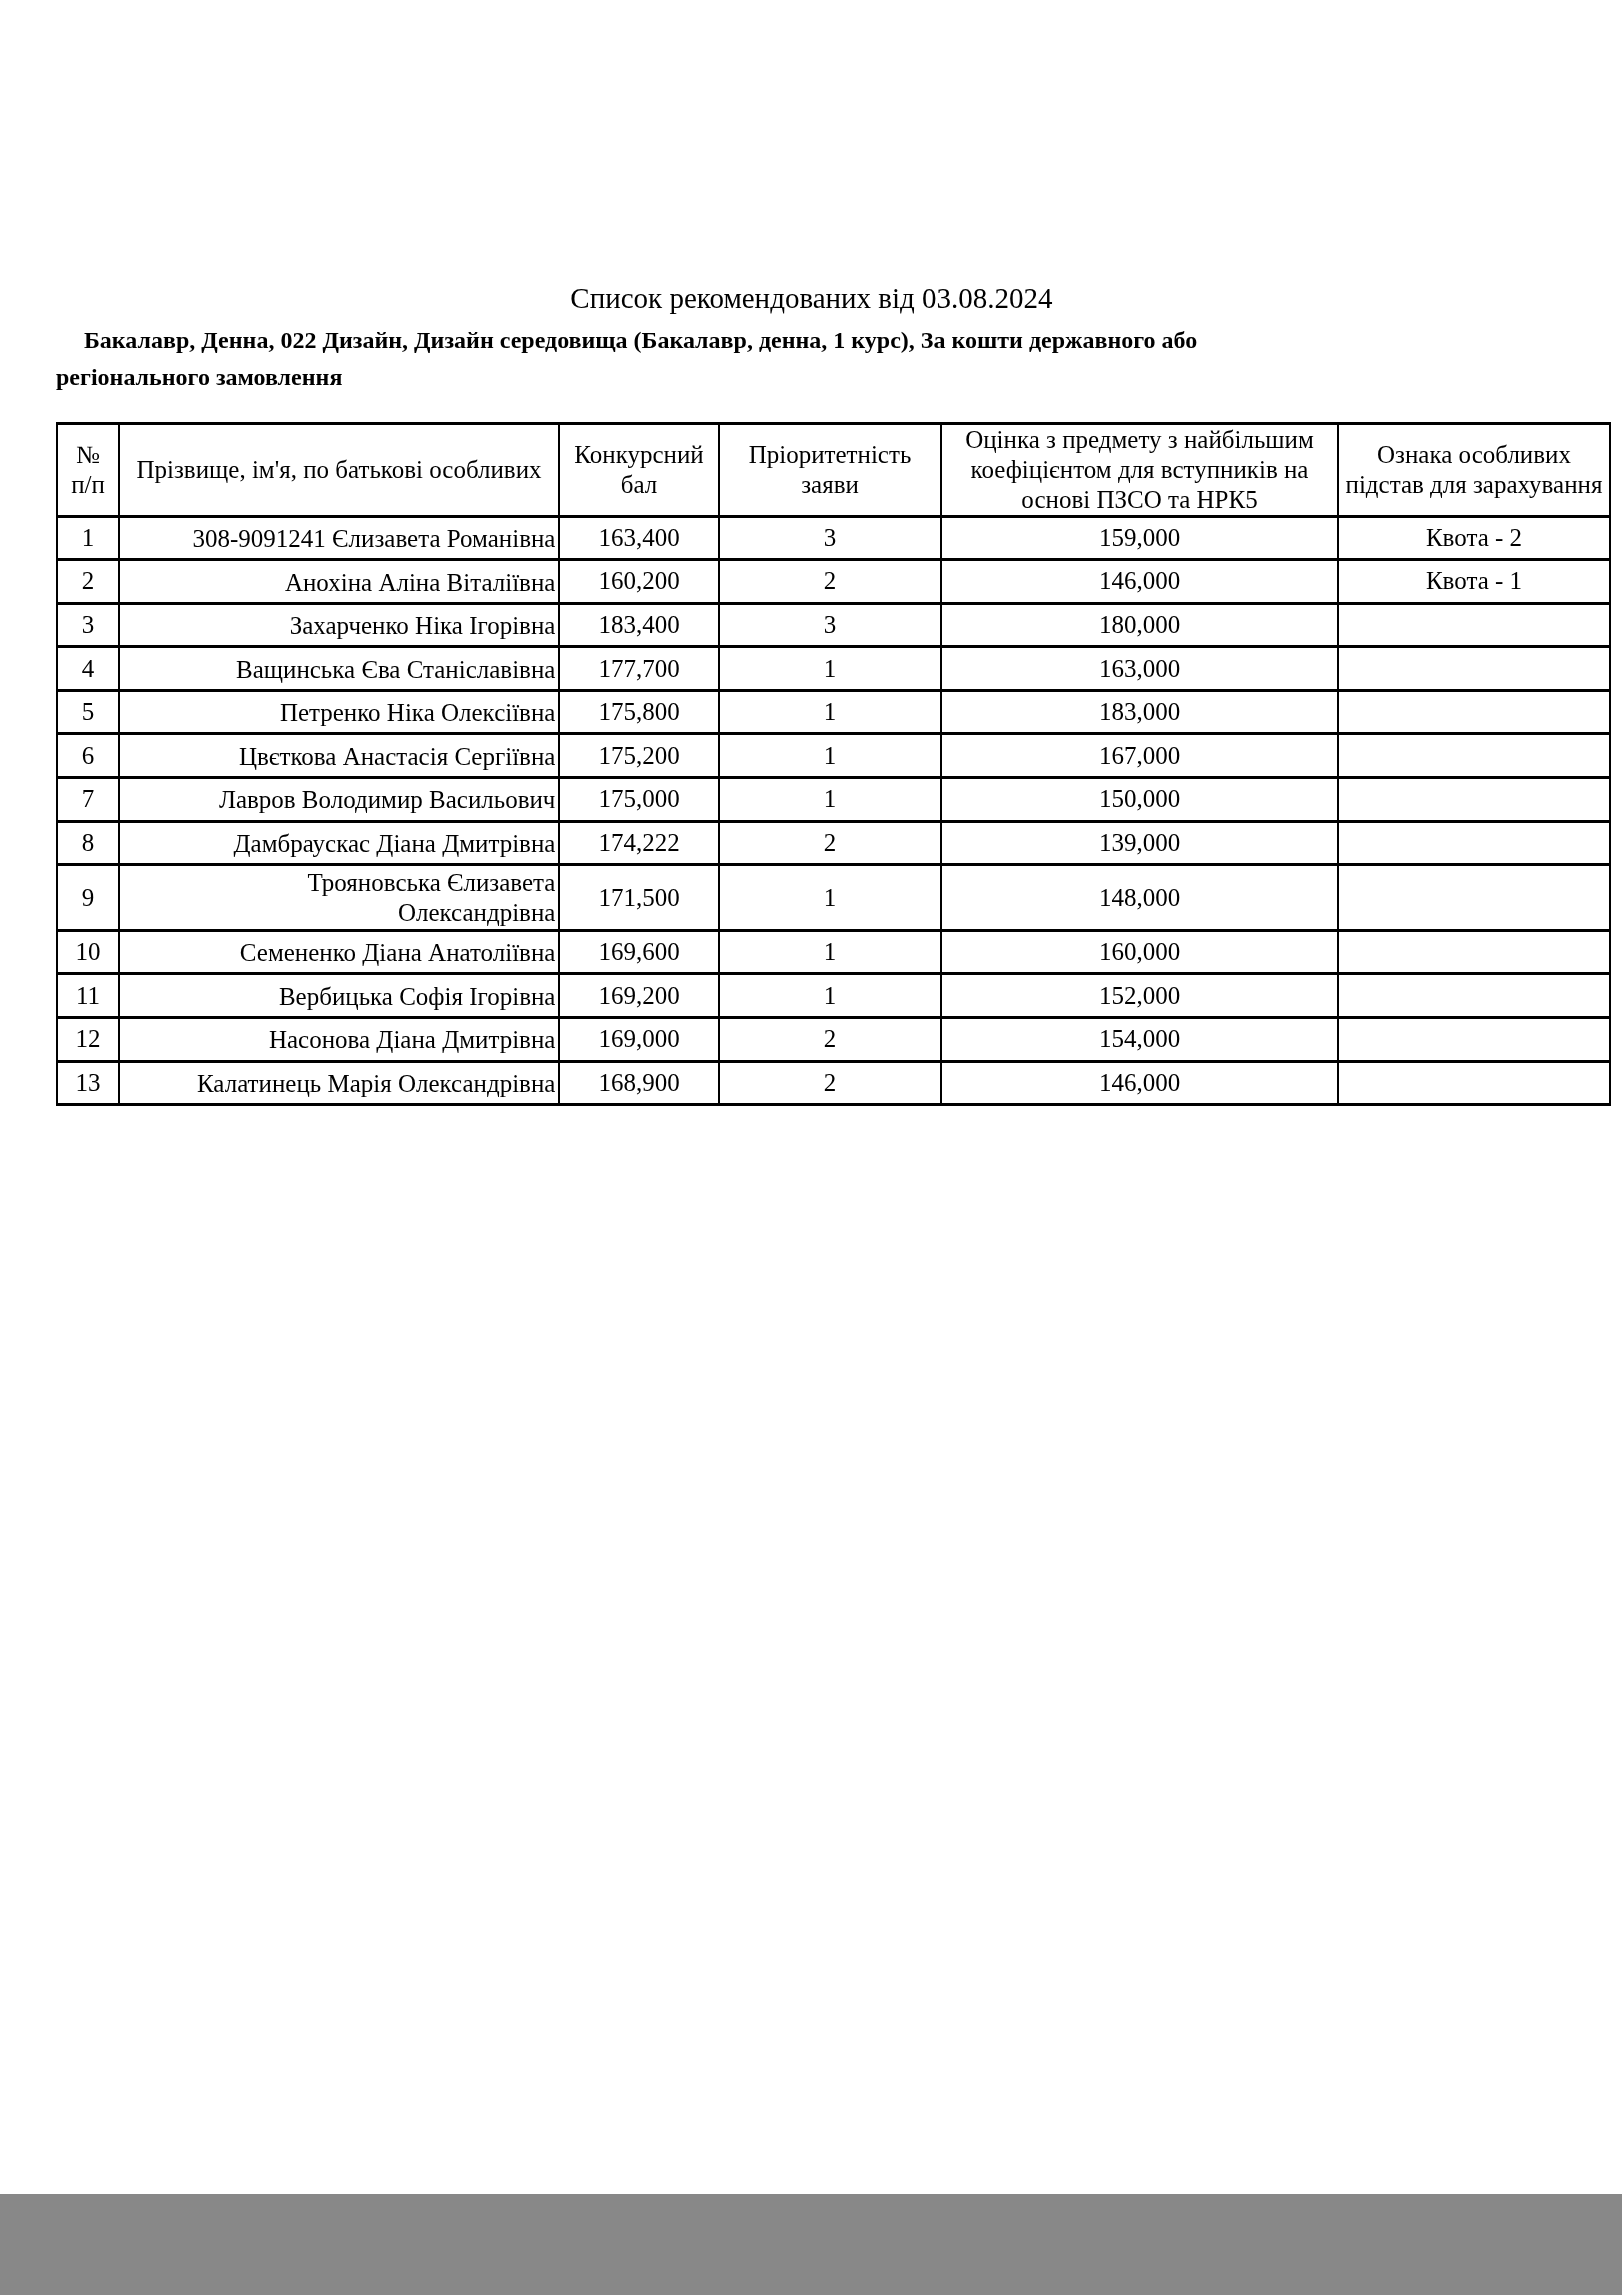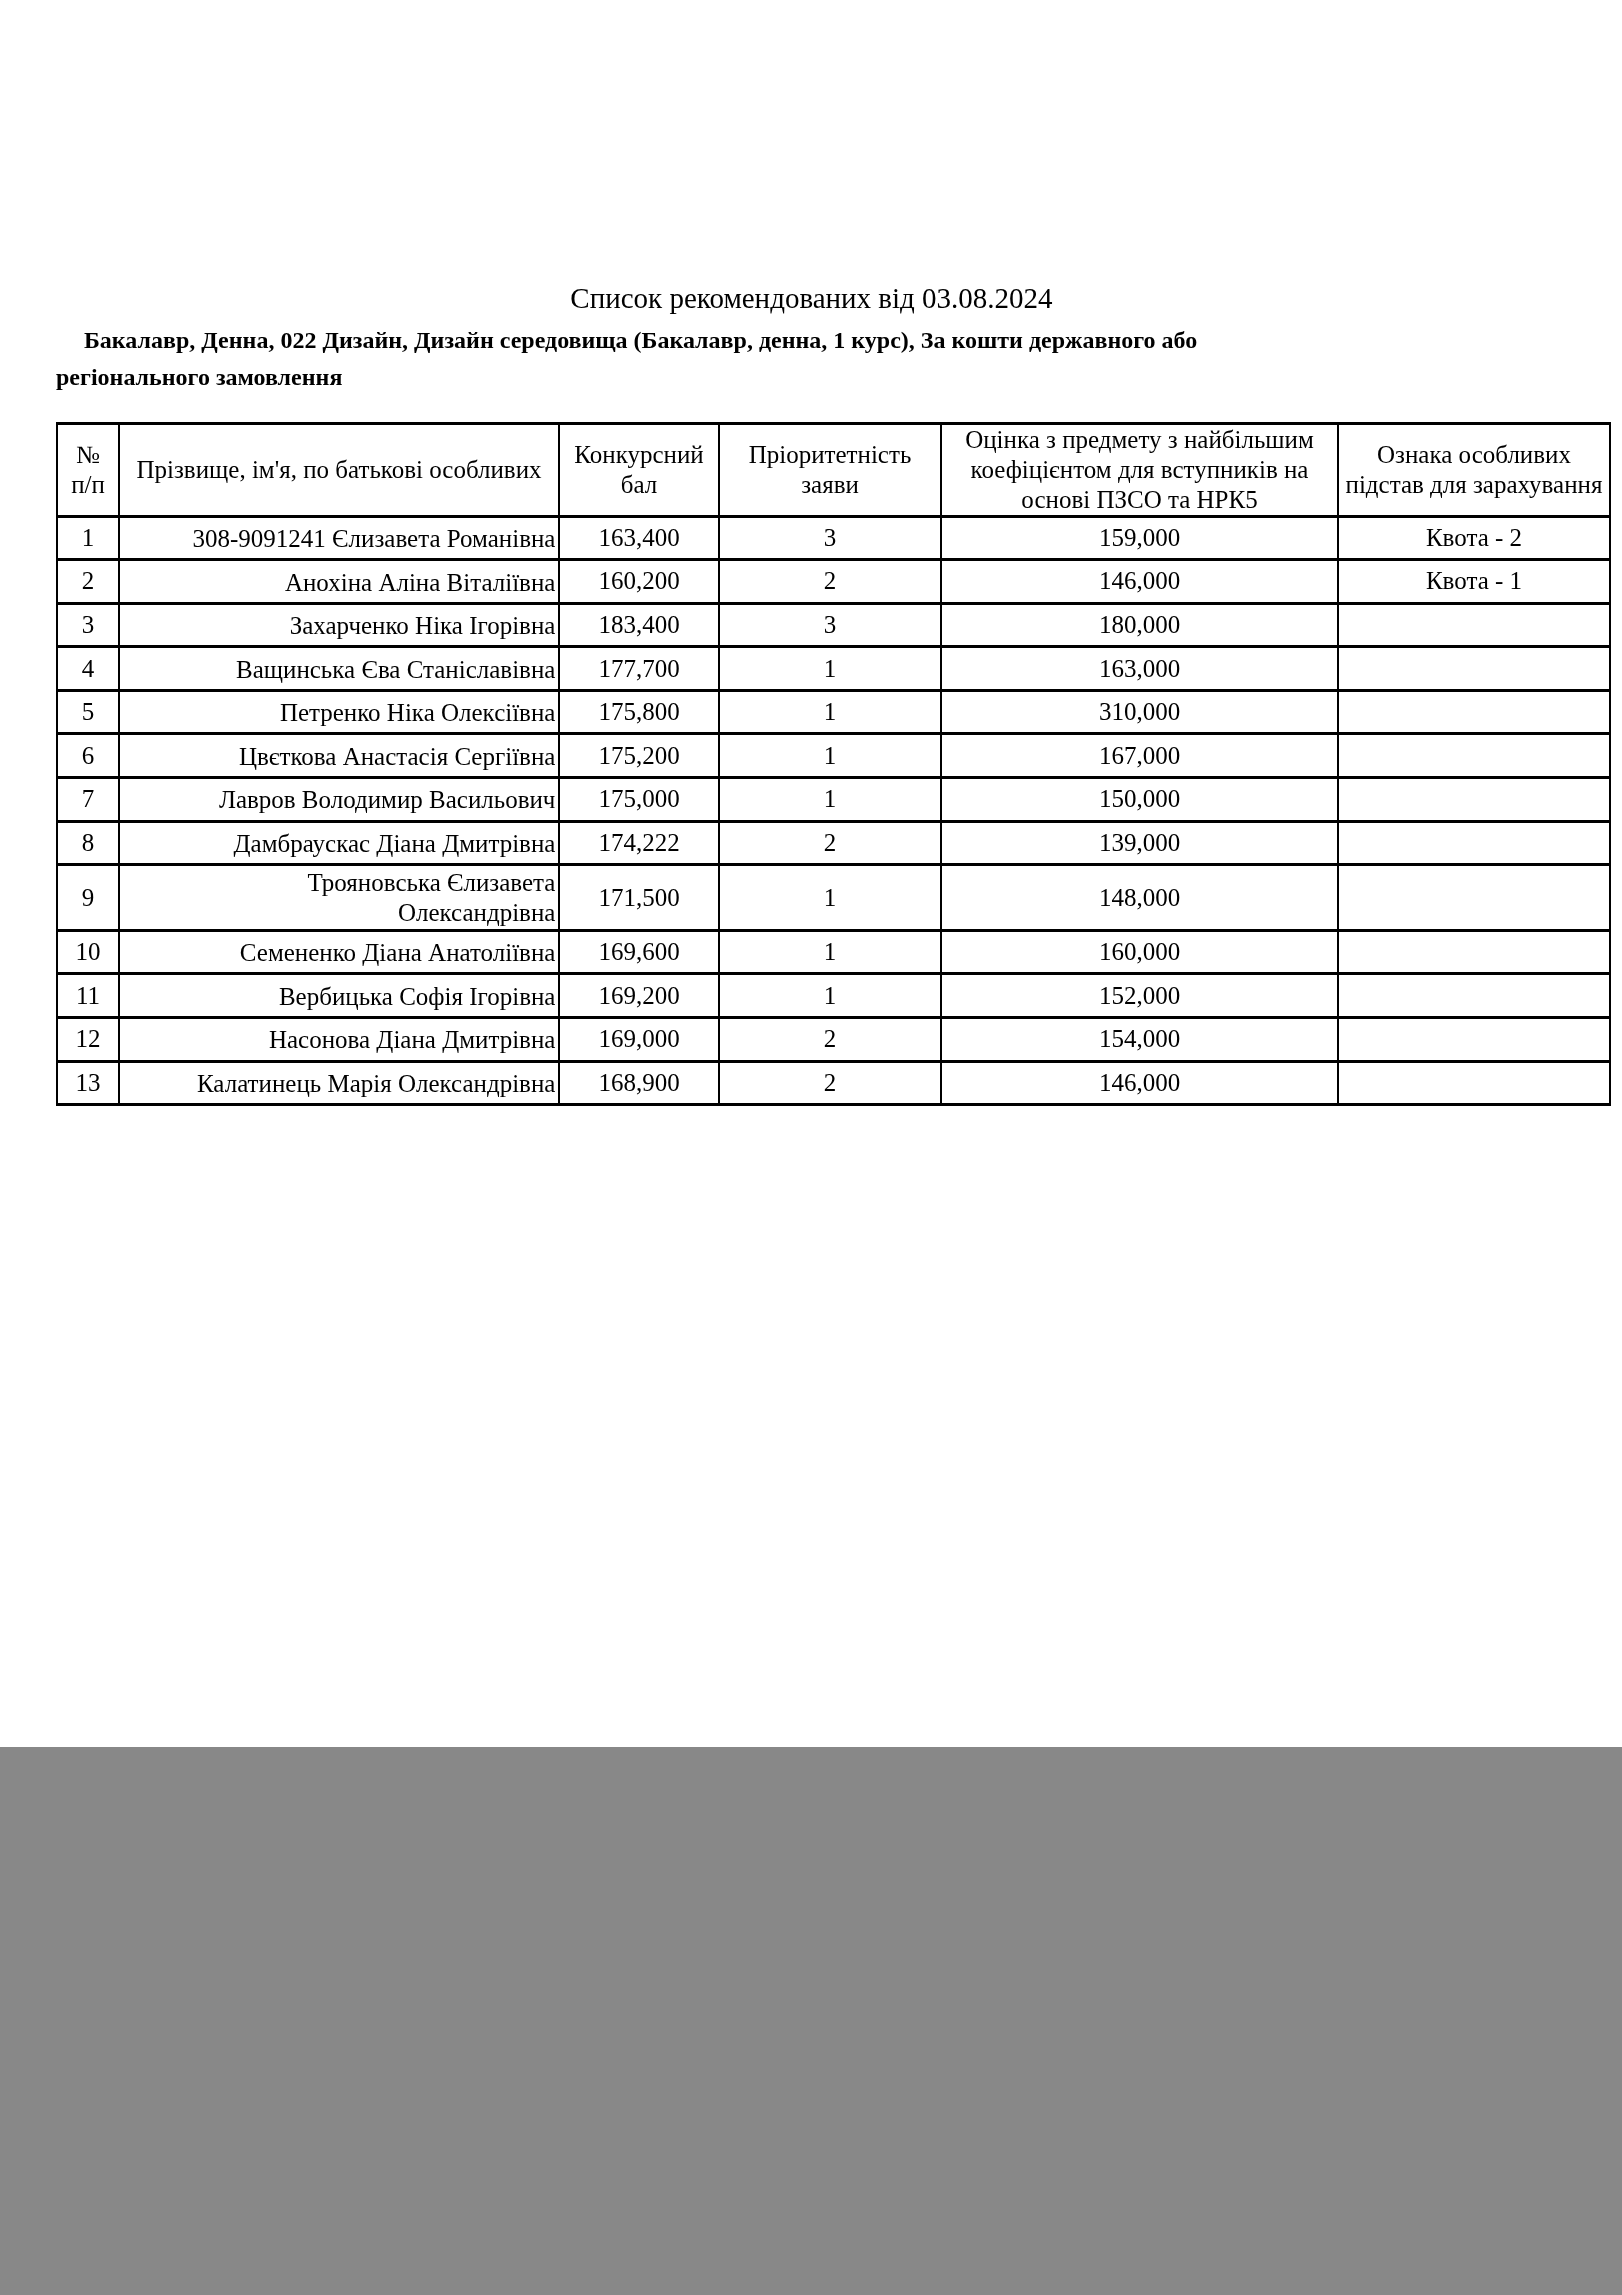--- a/index.html
+++ b/index.html
@@ -1,19 +1,19 @@
 <!DOCTYPE html>
 <html style="font-size:10.5px"><head>
 <meta charset="utf-8">
 <style>
   html, body { margin: 0; padding: 0; background: #888; }
   .page {
     position: relative;
     width: 1623px;
-    height: 1747px;
+    height: 2194px;
     margin: 0 auto;
     background: #ffffff;
     color: #000000;
     font-family: "Liberation Serif", "DejaVu Serif", serif;
     box-sizing: border-box;
     padding-top: 281px;
     overflow: hidden;
   }
   .doc-title {
     text-align: center;
@@ -126,21 +126,21 @@
           <td class="cell-score">177,700</td>
           <td class="cell-priority">1</td>
           <td class="cell-subject">163,000</td>
           <td class="cell-quota"></td>
         </tr>
         <tr>
           <td class="cell-num">5</td>
           <td class="cell-name"><span class="name-text">Петренко Ніка Олексіївна</span></td>
           <td class="cell-score">175,800</td>
           <td class="cell-priority">1</td>
-          <td class="cell-subject">310,000</td>
+          <td class="cell-subject">183,000</td>
           <td class="cell-quota"></td>
         </tr>
         <tr>
           <td class="cell-num">6</td>
           <td class="cell-name"><span class="name-text">Цвєткова Анастасія Сергіївна</span></td>
           <td class="cell-score">175,200</td>
           <td class="cell-priority">1</td>
           <td class="cell-subject">167,000</td>
           <td class="cell-quota"></td>
         </tr>

